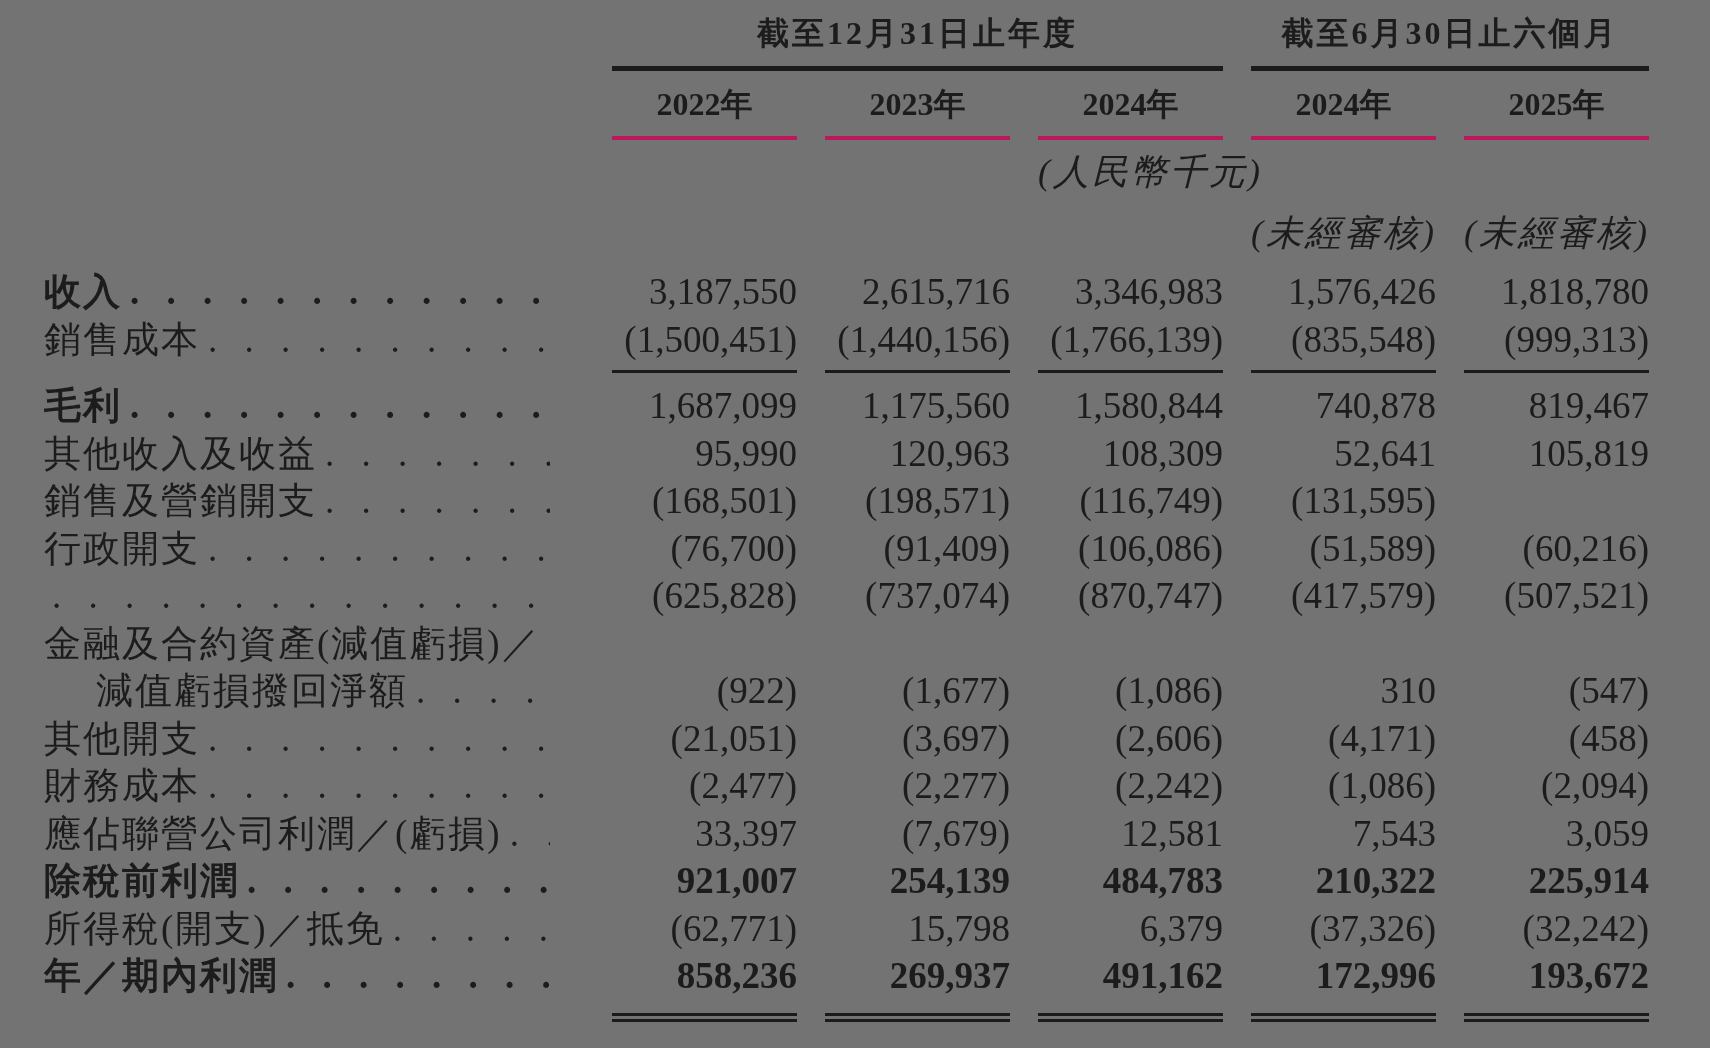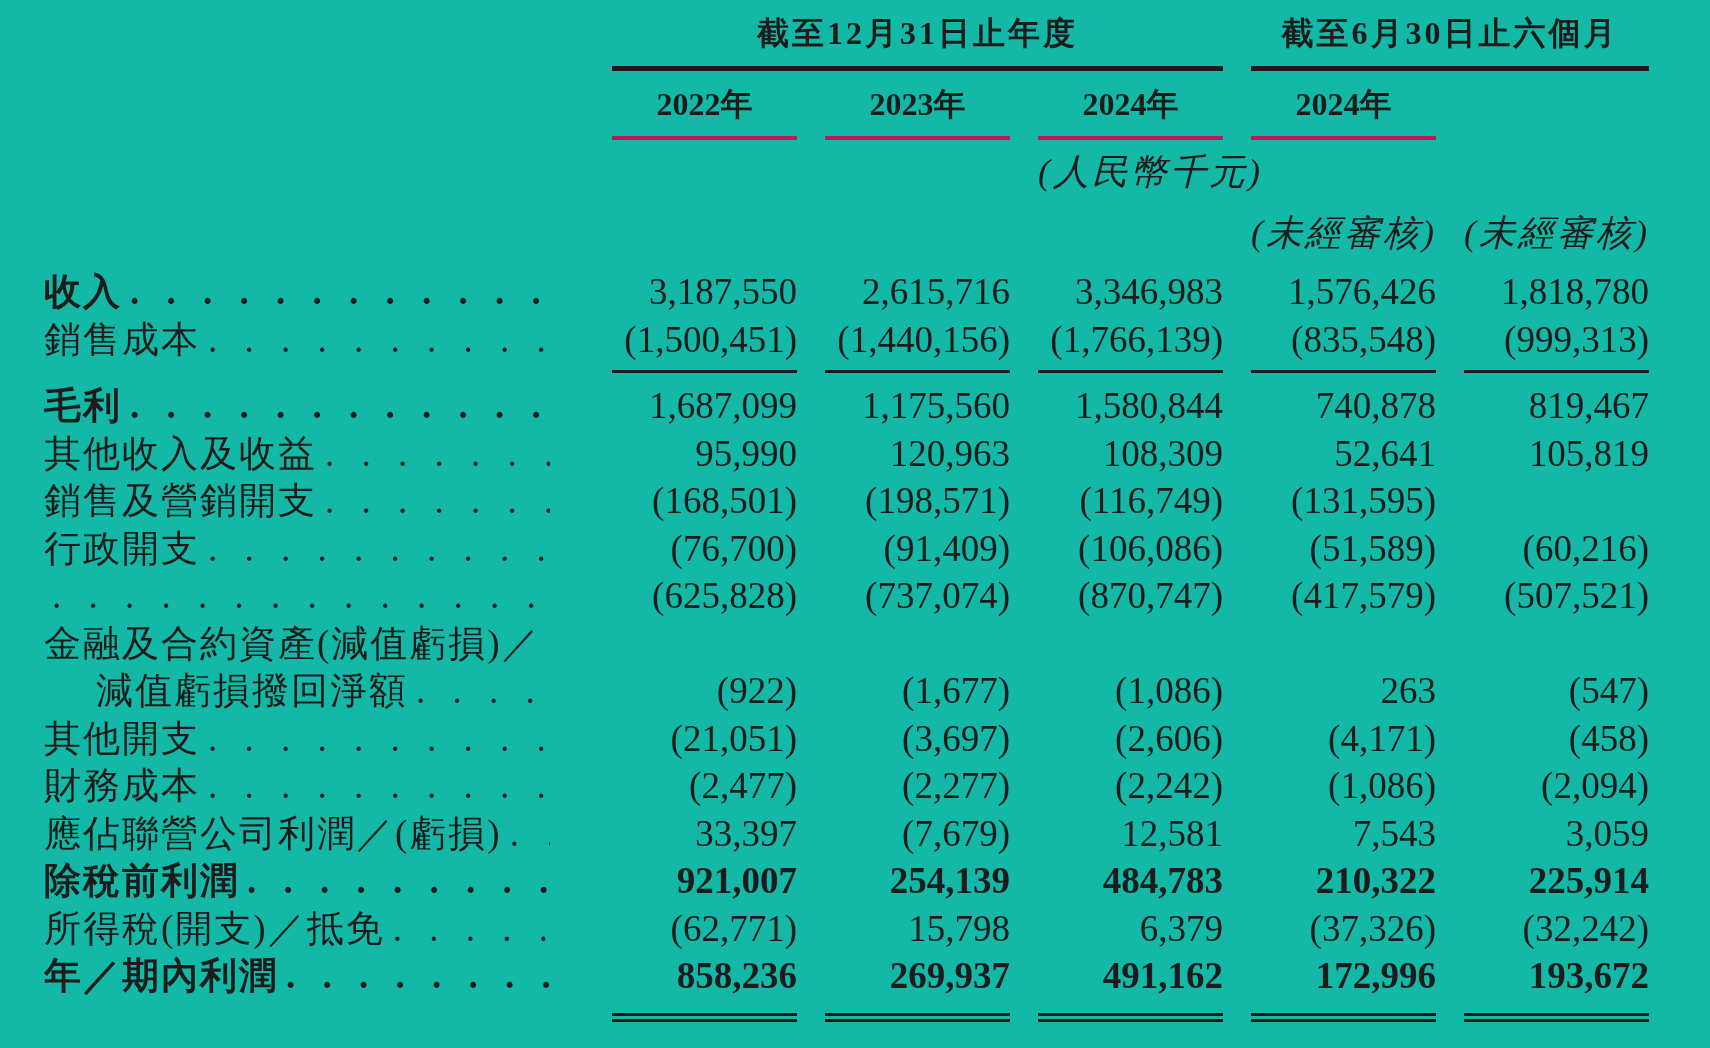--- a/index.html
+++ b/index.html
@@ -1,21 +1,21 @@
 <!DOCTYPE html>
 <html><head>
 <meta charset="utf-8">
 <style>
   html,body { margin:0; padding:0; background:#ffffff; }
   .page {
     position:relative;
     width:1710px; height:1048px;
     box-sizing:border-box;
     padding:12px 51px 0 44px;
-    background:#14b8a6;
+    background:#737373;
     color:#1c1c1c;
     font-family:"Liberation Serif","DejaVu Serif",serif;
     overflow:hidden;
   }
   .grid {
     display:grid;
     grid-template-columns:540px repeat(5,185px);
     column-gap:28px;
   }
   
@@ -86,20 +86,21 @@
   <div class="grid">
     <div class="group-line gl-annual"></div>
     <div class="group-line gl-interim"></div>
   </div>
 
   <div class="grid">
     <div class="year-cell yc1">2022年</div>
     <div class="year-cell yc2">2023年</div>
     <div class="year-cell yc3">2024年</div>
     <div class="year-cell yc4">2024年</div>
+    <div class="year-cell yc5">2025年</div>
   </div>
 
   <div class="grid">
     <div class="note-cell currency-note">(人民幣千元)</div>
   </div>
 
   <div class="grid unaud-row">
     <div class="note-cell un1">(未經審核)</div>
     <div class="note-cell un2">(未經審核)</div>
   </div>
@@ -195,21 +196,21 @@
     </div>
 
     <div class="grid row indent">
       <div class="cell label-cell">
           <span>減值虧損撥回淨額</span>
           <span class="dots"></span>
         </div>
       <div class="cell val">(922)</div>
       <div class="cell val">(1,677)</div>
       <div class="cell val">(1,086)</div>
-      <div class="cell val">263</div>
+      <div class="cell val">310</div>
       <div class="cell val">(547)</div>
     </div>
 
     <div class="grid row">
       <div class="cell label-cell">
           <span>其他開支</span>
           <span class="dots"></span>
         </div>
       <div class="cell val">(21,051)</div>
       <div class="cell val">(3,697)</div>

